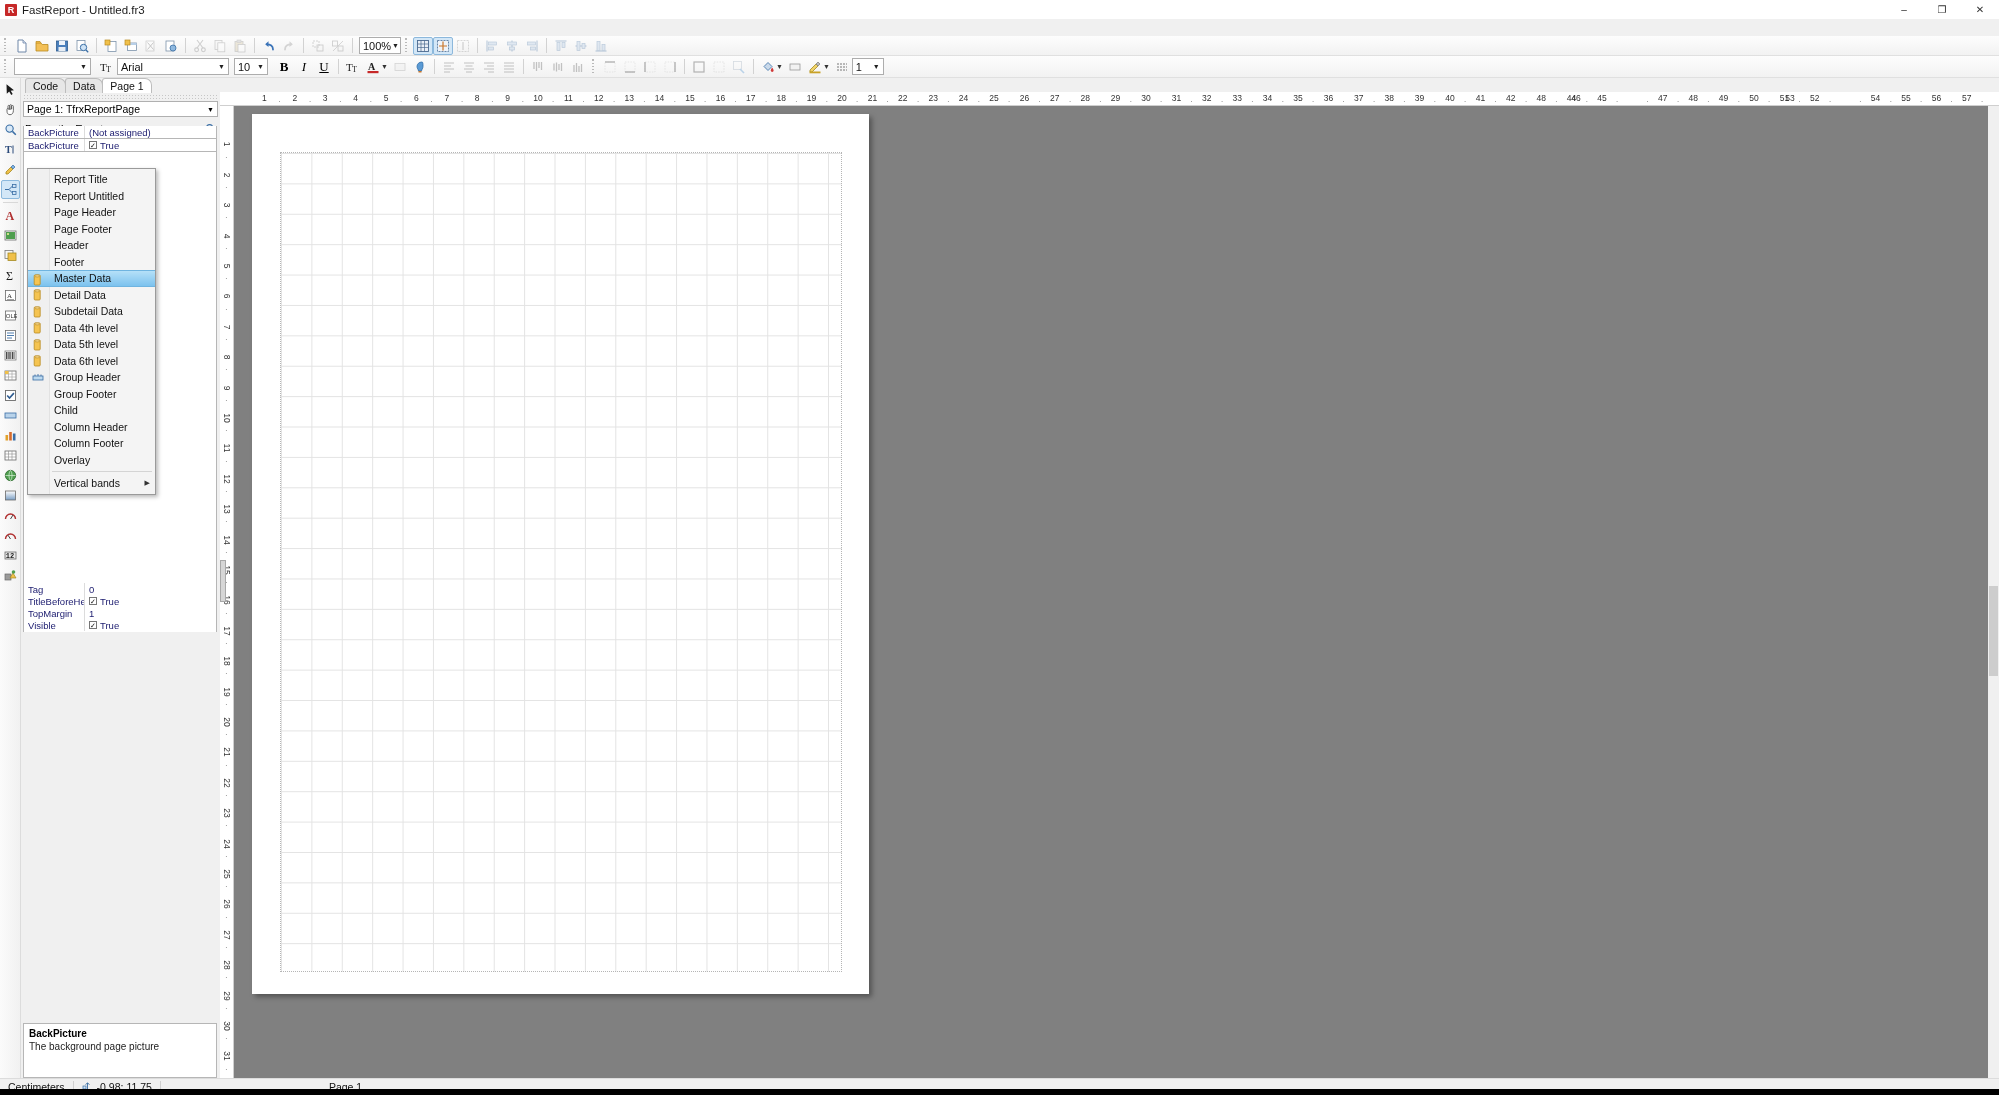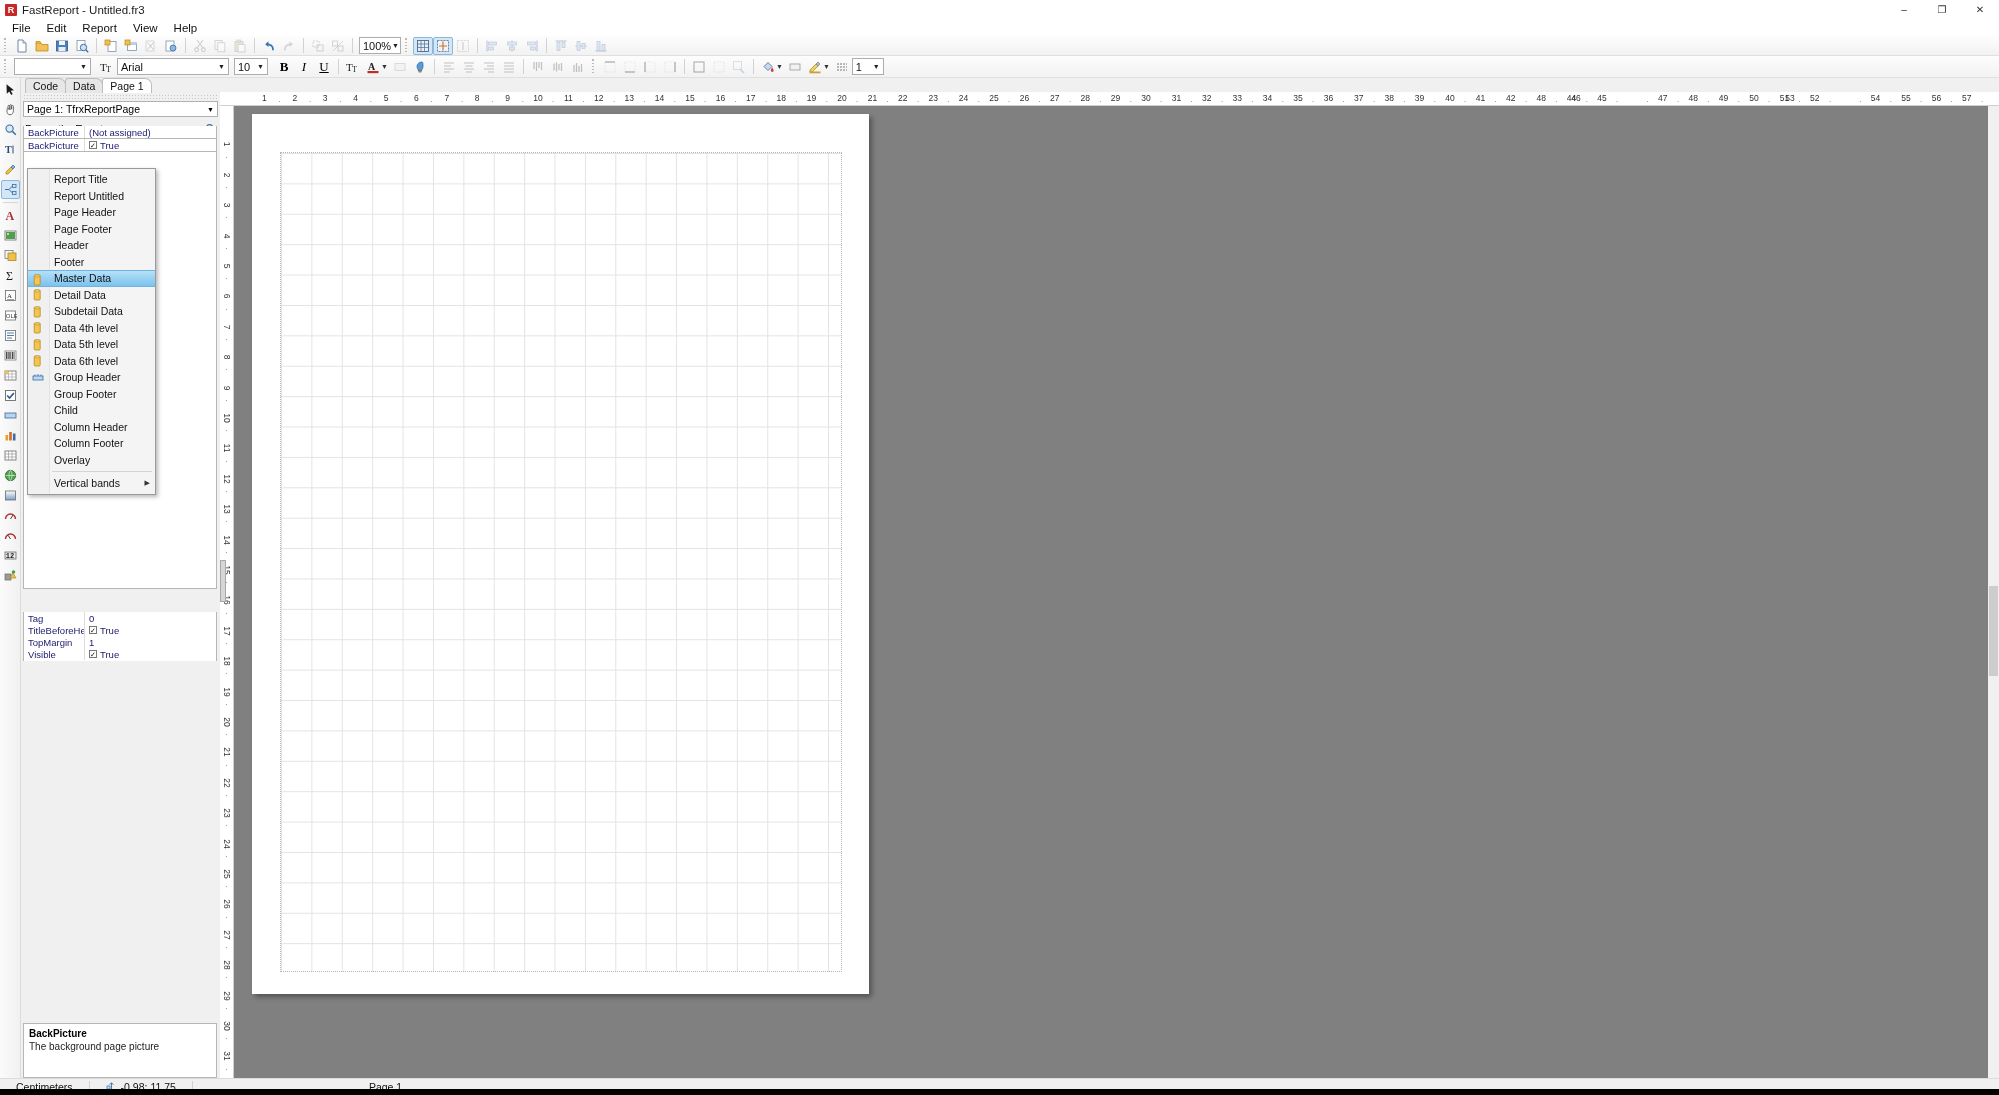--- a/index.html
+++ b/index.html
@@ -221,21 +221,21 @@
   .ctx-label { padding-left: 4px; white-space: nowrap; }
   .ctx-sub { margin-left: auto; font-size: 7px; padding-right: 5px; color: #333; }
   .ctx-sep { height: 1px; background: #d4d4d4; margin: 3px 3px 3px 24px; position: relative; z-index: 2; }
 
   
   .statusbar {
     position: absolute; left: 0; bottom: 0; width: 1999px; height: 17px;
     background: #f0f0f0; border-top: 1px solid #dcdcdc;
     display: flex; align-items: center; font-size: 10.5px; color: #111;
   }
-  .sb-cell { padding: 0 16px; height: 17px; display: flex; align-items: center; gap: 4px; }
+  .sb-cell { padding: 0 8px; height: 17px; display: flex; align-items: center; gap: 4px; }
   .sb-div { width: 1px; height: 13px; background: #d0d0d0; }
   .bottom-strip {
     position: absolute; left: 0; bottom: 0; width: 1999px; height: 6px;
     background: #000; z-index: 60;
   }
 
   svg { display: block; }
 </style>
 </head>
 <body>
@@ -245,27 +245,20 @@
   <div class="titlebar">
     <div class="app-icon">R</div>
     <div class="title-text">FastReport - Untitled.fr3</div>
     <div class="win-btns">
       <div class="win-btn">–</div>
       <div class="win-btn">❐</div>
       <div class="win-btn close">✕</div>
     </div>
   </div>
 
-  <div class="menubar">
-    <div class="mi">File</div>
-    <div class="mi">Edit</div>
-    <div class="mi">Report</div>
-    <div class="mi">View</div>
-    <div class="mi">Help</div>
-  </div>
 
   <div class="toolbar" id="toolbar1">
     <div class="tb-grip"></div>
 
     <div class="tb-btn">
       <svg width="14" height="14" viewBox="0 0 14 14">
           <path d="M3 1h5l3 3v9H3z" fill="#fff" stroke="#6e87a8" stroke-width="1"></path>
           <path d="M8 1v3h3" fill="#dce6f2" stroke="#6e87a8" stroke-width=".8"></path>
         </svg>
     </div>
@@ -840,21 +833,21 @@
           <span class="checkbox-mini">✓</span>
           <span>True</span>
         </span>
       </div>
     </div>
 
     <div class="proptable" style="position:absolute;left:2px;top:74px;width:194px;height:437px;border-top:none;">
       <div style="height:100%;background:#fff;"></div>
     </div>
 
-    <div class="proptable" style="position:absolute;left:2px;top:505px;width:194px;height:49px;border-top:none;margin-top:29px;">
+    <div class="proptable" style="position:absolute;left:2px;top:505px;width:194px;height:49px;border-top:none;">
       <div class="proprow">
         <span class="pname">Tag</span>
         <span class="pdiv"></span>
         <span class="pval">0</span>
       </div>
       <div class="proprow">
         <span class="pname">TitleBeforeHe</span>
         <span class="pdiv"></span>
         <span class="pval">
           <span class="checkbox-mini">✓</span>

